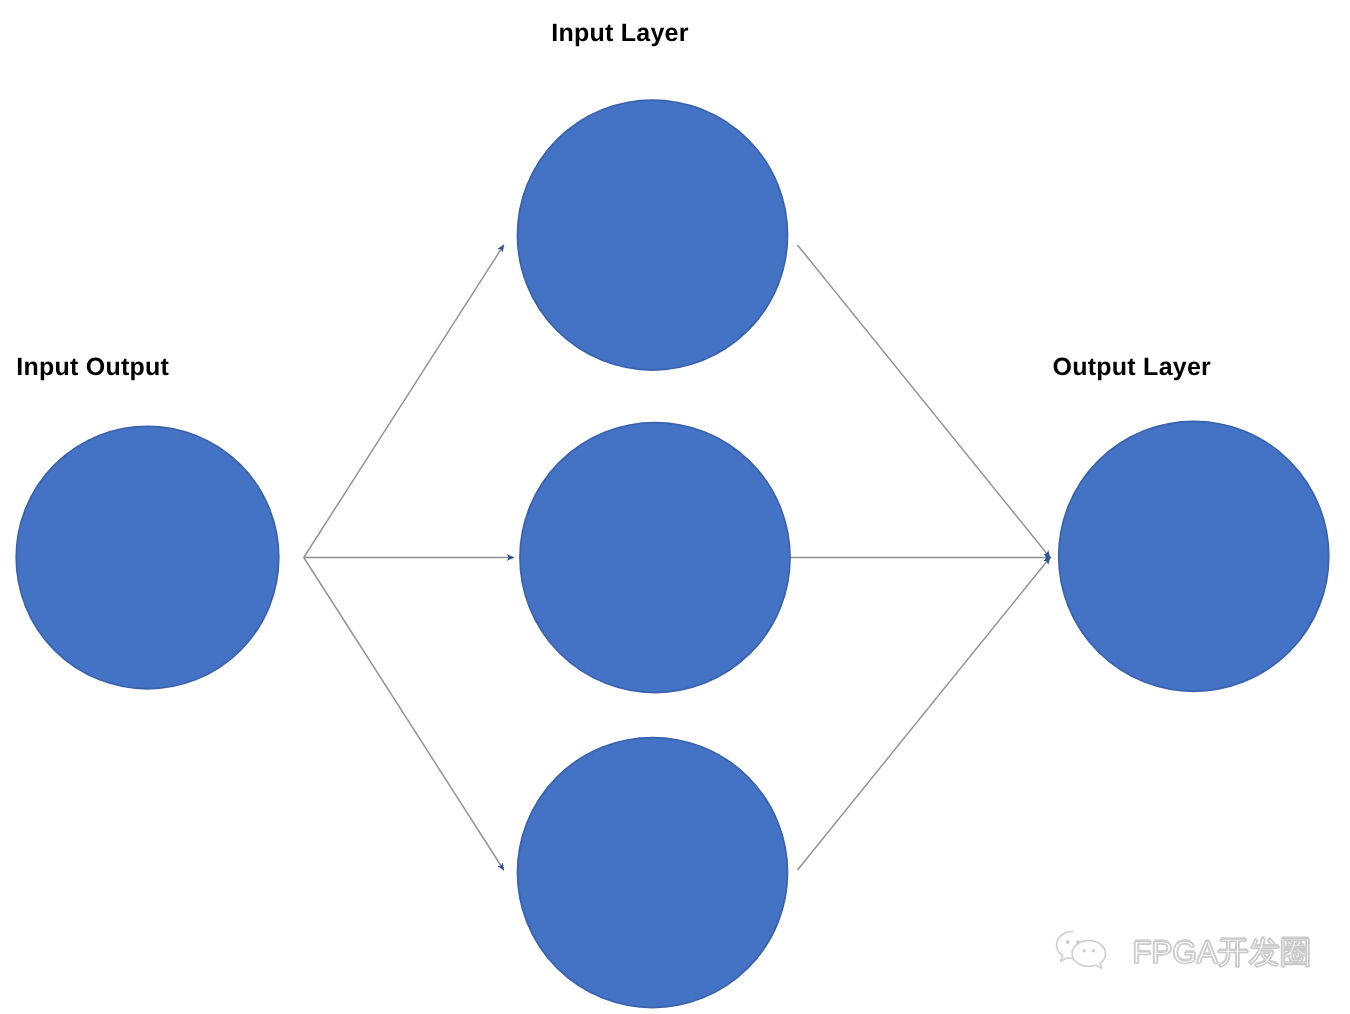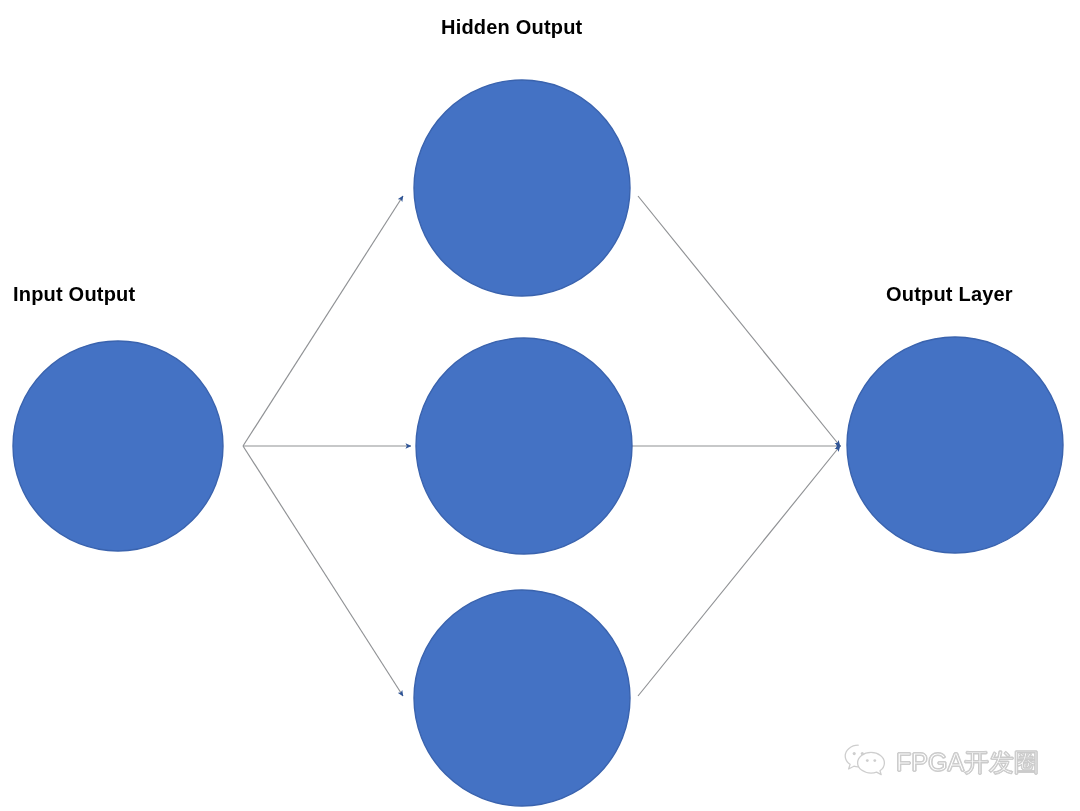--- a/index.html
+++ b/index.html
@@ -31,29 +31,29 @@
     font-family: "Liberation Sans", sans-serif;
     font-weight: bold;
     font-size: 20px;
     line-height: 1;
     color: #000000;
     white-space: nowrap;
     letter-spacing: 0.2px;
   }
   #label-input  { left: 13px;  top: 284px; }
   #label-hidden { left: 441px; top: 17px;  }
-  #label-output { left: 886px; top: 284px; }
+  #label-output { left: 842px; top: 284px; }
 
   #watermark {
     position: absolute;
     left: 843px;
     top: 742px;
     display: flex;
     align-items: center;
-    gap: 9px;
+    gap: 19px;
     opacity: 0.95;
   }
   #watermark .wm-text {
     font-family: "Liberation Sans", sans-serif;
     font-size: 25px;
     line-height: 1;
     color: #ffffff;
     -webkit-text-stroke: 1px #c9c9c9;
     text-shadow:
       -1px 0 #cccccc, 1px 0 #cccccc,
@@ -95,21 +95,21 @@
       <circle cx="522" cy="698" r="108" fill="#4472C4" stroke="#3A63AE" stroke-width="1.4"></circle>
     </g>
 
     <g>
       <circle cx="955" cy="445" r="108" fill="#4472C4" stroke="#3A63AE" stroke-width="1.4"></circle>
     </g>
   </svg>
 
   <div class="layer-label" id="label-input">Input Output</div>
 
-  <div class="layer-label" id="label-hidden">Hidden Output</div>
+  <div class="layer-label" id="label-hidden">Input Layer</div>
 
   <div class="layer-label" id="label-output">Output Layer</div>
 
   <div id="watermark">
     <span>
       <svg width="44" height="36" viewBox="0 0 44 36">
         <path d="M15.2 3.2 C7.9 3.2 2.2 8.1 2.2 14.0 C2.2 17.4 4.1 20.4 7.1 22.4 L5.6 27.0 L10.9 24.2 C12.3 24.6 13.7 24.8 15.2 24.8 C15.6 24.8 16.0 24.8 16.4 24.75" fill="none" stroke="#cccccc" stroke-width="1.3" stroke-linejoin="round" stroke-linecap="round"></path>
         <circle cx="11.2" cy="11.6" r="1.55" fill="#cccccc"></circle>
         <circle cx="19.3" cy="11.6" r="1.55" fill="#cccccc"></circle>
         <path d="M28.0 10.4 C35.4 10.4 41.4 15.1 41.4 20.9 C41.4 24.0 39.7 26.8 37.0 28.7 L38.2 32.6 L33.6 30.2 C31.9 30.8 30.0 31.1 28.0 31.1 C20.6 31.1 14.6 26.5 14.6 20.9 C14.6 15.1 20.6 10.4 28.0 10.4 Z" fill="#ffffff" stroke="#cccccc" stroke-width="1.3" stroke-linejoin="round" stroke-linecap="round"></path>

